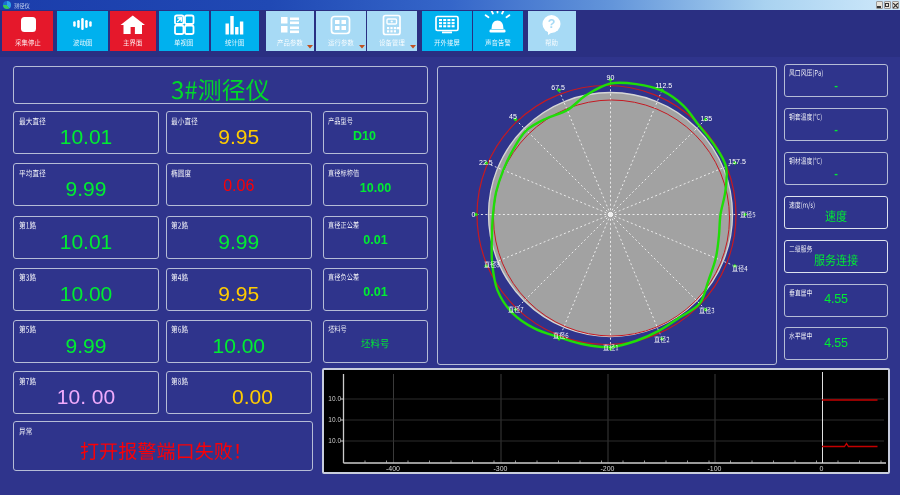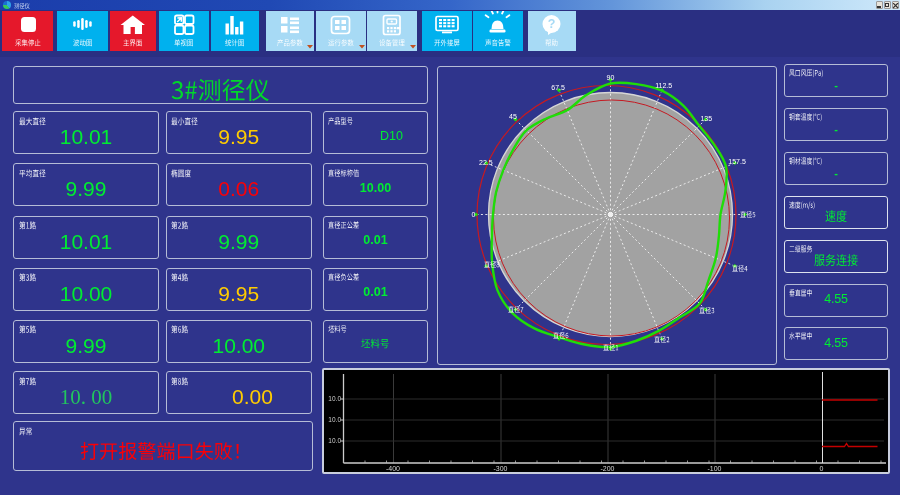--- a/index.html
+++ b/index.html
@@ -209,21 +209,21 @@
         <path fill="#ffffff" d="M1.5 -5.4C1.8 -4.8 2.2 -3.9 2.3 -3.4L2.9 -3.6C2.8 -4.1 2.4 -5.0 2.1 -5.6ZM6.5 -5.6C6.3 -5.0 5.9 -4.1 5.6 -3.6L6.1 -3.4C6.5 -3.9 6.9 -4.7 7.2 -5.4ZM0.4 -3.0V-2.3H3.9V0.7H4.6V-2.3H8.2V-3.0H4.6V-6.0H7.7V-6.6H0.9V-6.0H3.9V-3.0Z M12.8 -4.0C13.3 -3.5 14.0 -2.9 14.3 -2.5L14.7 -3.0C14.4 -3.3 13.7 -3.9 13.2 -4.3ZM12.1 -1.0 12.3 -0.4C13.2 -0.9 14.4 -1.5 15.5 -2.2L15.4 -2.7C14.2 -2.1 12.9 -1.4 12.1 -1.0ZM13.5 -7.2C13.1 -6.1 12.4 -5.0 11.7 -4.3C11.8 -4.2 12.0 -3.9 12.1 -3.8C12.5 -4.2 12.9 -4.7 13.2 -5.2H16.0C15.9 -1.7 15.8 -0.3 15.5 -0.0C15.4 0.1 15.3 0.1 15.1 0.1C14.9 0.1 14.3 0.1 13.7 0.0C13.8 0.2 13.9 0.5 13.9 0.7C14.4 0.7 15.0 0.7 15.3 0.7C15.6 0.6 15.8 0.6 16.0 0.3C16.4 -0.1 16.5 -1.5 16.6 -5.5C16.6 -5.6 16.6 -5.8 16.6 -5.8H13.6C13.8 -6.2 13.9 -6.6 14.1 -7.0ZM8.9 -1.1 9.1 -0.4C10.0 -0.8 11.0 -1.4 12.0 -1.9L11.9 -2.4L10.7 -1.9V-4.5H11.7V-5.2H10.7V-7.1H10.1V-5.2H9.0V-4.5H10.1V-1.6C9.6 -1.4 9.2 -1.2 8.9 -1.1Z M18.8 -5.2V-0.2H17.6V0.4H25.4V-0.2H24.2V-5.2H21.5L21.6 -5.9H25.2V-6.5H21.7L21.8 -7.2L21.1 -7.2L21.1 -6.5H17.8V-5.9H21.0L20.9 -5.2ZM19.5 -3.4H23.6V-2.7H19.5ZM19.5 -3.9V-4.7H23.6V-3.9ZM19.5 -2.2H23.6V-1.5H19.5ZM19.5 -0.2V-1.0H23.6V-0.2Z M28.0 -7.2C27.6 -6.6 26.9 -5.9 26.2 -5.4C26.3 -5.3 26.5 -5.1 26.6 -4.9C27.3 -5.4 28.1 -6.2 28.6 -7.0ZM29.1 -6.8V-6.2H32.4C31.5 -5.0 29.9 -4.1 28.5 -3.6C28.6 -3.5 28.8 -3.3 28.9 -3.1C29.7 -3.4 30.6 -3.8 31.4 -4.4C32.2 -4.0 33.2 -3.5 33.7 -3.1L34.0 -3.7C33.5 -4.0 32.7 -4.4 31.9 -4.8C32.5 -5.3 33.1 -5.9 33.4 -6.5L33.0 -6.8L32.8 -6.8ZM29.1 -2.9V-2.3H31.0V-0.2H28.6V0.4H34.0V-0.2H31.6V-2.3H33.5V-2.9ZM28.2 -5.3C27.7 -4.4 26.9 -3.5 26.1 -3.0C26.2 -2.8 26.4 -2.5 26.5 -2.3C26.8 -2.6 27.1 -2.9 27.4 -3.2V0.7H28.0V-4.0C28.3 -4.3 28.5 -4.7 28.7 -5.1Z"></path>
       </g>
     </svg>
     <div class="num" style="left:13px;top:177px;width:146px;font-family:'Liberation Sans';font-size:21px;color:#00ed32">9.99</div>
     <div class="cell" style="left:165.5px;top:163px;width:146.5px;height:43px"></div>
     <svg class="t" style="left:171.0px;top:167.9px" width="20.1" height="11.4" viewBox="0 -8.60 20.1 11.4">
       <g transform="scale(0.78 1)">
         <path fill="#ffffff" d="M1.4 -7.2V-5.4H0.4V-4.8H1.3C1.1 -3.7 0.7 -2.3 0.2 -1.6C0.3 -1.5 0.5 -1.2 0.6 -1.0C0.9 -1.5 1.2 -2.4 1.4 -3.3V0.7H2.0V-3.6C2.2 -3.1 2.4 -2.6 2.5 -2.4L2.9 -2.9C2.8 -3.1 2.1 -4.1 2.0 -4.4V-4.8H2.8V-5.4H2.0V-7.2ZM3.0 -6.9V0.7H3.6V-6.3H4.3C4.2 -5.7 4.0 -4.9 3.8 -4.3C4.3 -3.6 4.4 -3.0 4.4 -2.5C4.4 -2.3 4.4 -2.0 4.3 -1.9C4.2 -1.9 4.1 -1.8 4.0 -1.8C3.9 -1.8 3.8 -1.8 3.6 -1.9C3.7 -1.7 3.7 -1.5 3.7 -1.4C3.9 -1.4 4.1 -1.4 4.2 -1.4C4.4 -1.4 4.5 -1.4 4.6 -1.5C4.8 -1.7 4.9 -2.0 4.9 -2.5C4.9 -3.0 4.8 -3.6 4.3 -4.4C4.5 -5.1 4.8 -6.0 5.0 -6.7L4.6 -6.9L4.5 -6.9ZM6.2 -7.2C6.1 -6.8 6.0 -6.4 5.9 -6.0H5.0V-5.5H5.7C5.5 -4.8 5.2 -4.2 4.7 -3.7C4.9 -3.6 5.0 -3.3 5.1 -3.2C5.2 -3.3 5.4 -3.5 5.5 -3.7V0.7H6.0V-1.2H7.4V0.1C7.4 0.2 7.4 0.2 7.3 0.2C7.2 0.2 6.9 0.2 6.6 0.2C6.7 0.3 6.8 0.5 6.8 0.7C7.2 0.7 7.5 0.7 7.7 0.6C7.8 0.5 7.9 0.3 7.9 0.1V-4.5H5.9C6.1 -4.8 6.2 -5.1 6.3 -5.5H8.1V-6.0H6.5C6.6 -6.4 6.7 -6.7 6.8 -7.1ZM7.4 -2.6V-1.8H6.0V-2.6ZM7.4 -3.1H6.0V-4.0H7.4Z M11.5 -5.4H14.2V-4.8H11.5ZM10.9 -5.9V-4.3H14.9V-5.9ZM12.6 -3.0V-2.5C12.6 -2.0 12.5 -1.3 10.2 -0.9C10.3 -0.8 10.4 -0.5 10.5 -0.4C12.9 -1.0 13.2 -1.8 13.2 -2.5V-3.0ZM13.1 -1.4C13.8 -1.1 14.7 -0.6 15.1 -0.4L15.4 -0.8C14.9 -1.1 14.0 -1.5 13.3 -1.8ZM10.7 -3.8V-1.6H11.3V-3.3H14.5V-1.6H15.1V-3.8ZM9.3 -6.9V0.7H9.9V0.4H15.9V0.7H16.5V-6.9ZM9.9 -0.2V-6.3H15.9V-0.2Z M20.5 -5.5V-4.8H19.1V-4.3H20.5V-2.8H23.9V-4.3H25.3V-4.8H23.9V-5.5H23.2V-4.8H21.1V-5.5ZM23.2 -4.3V-3.3H21.1V-4.3ZM23.7 -1.7C23.3 -1.3 22.8 -0.9 22.2 -0.7C21.6 -1.0 21.1 -1.3 20.7 -1.7ZM19.3 -2.3V-1.7H20.4L20.1 -1.6C20.4 -1.1 20.9 -0.7 21.5 -0.4C20.7 -0.1 19.8 0.0 18.9 0.1C18.9 0.2 19.1 0.5 19.1 0.6C20.2 0.5 21.2 0.3 22.2 -0.1C23.0 0.3 24.0 0.6 25.1 0.7C25.2 0.5 25.3 0.3 25.5 0.1C24.5 0.0 23.6 -0.1 22.9 -0.4C23.6 -0.8 24.3 -1.4 24.7 -2.1L24.3 -2.3L24.1 -2.3ZM21.3 -7.1C21.4 -6.9 21.5 -6.6 21.6 -6.4H18.3V-4.0C18.3 -2.7 18.2 -0.9 17.5 0.4C17.7 0.4 18.0 0.6 18.1 0.7C18.8 -0.7 18.9 -2.7 18.9 -4.0V-5.8H25.4V-6.4H22.3C22.2 -6.6 22.1 -7.0 21.9 -7.3Z"></path>
       </g>
     </svg>
-    <div class="num" style="left:165.5px;top:177px;width:146.5px;font-family:'Liberation Sans';font-size:21px;color:#fb0006">0.06</div>
+    <div class="num" style="left:165.5px;top:177px;width:146.5px;font-family:'Liberation Sans';font-size:16px;color:#fb0006">0.06</div>
     <div class="cell" style="left:13px;top:215.5px;width:146px;height:43px"></div>
     <svg class="t" style="left:18.5px;top:220.4px" width="17.1" height="11.4" viewBox="0 -8.60 17.1 11.4">
       <g transform="scale(0.78 1)">
         <path fill="#ffffff" d="M1.4 -3.4C1.4 -2.8 1.2 -2.1 1.1 -1.5H3.4C2.7 -0.8 1.6 -0.1 0.6 0.2C0.7 0.3 0.9 0.5 1.0 0.7C2.0 0.3 3.2 -0.4 3.9 -1.3V0.7H4.6V-1.5H7.1C7.0 -0.8 6.9 -0.4 6.8 -0.3C6.7 -0.2 6.6 -0.2 6.5 -0.2C6.3 -0.2 5.9 -0.2 5.5 -0.3C5.6 -0.1 5.6 0.1 5.7 0.3C6.1 0.3 6.5 0.3 6.7 0.3C7.0 0.3 7.1 0.2 7.3 0.1C7.5 -0.1 7.6 -0.6 7.7 -1.8C7.7 -1.9 7.8 -2.1 7.8 -2.1H4.6V-2.9H7.5V-4.8H1.1V-4.2H3.9V-3.4ZM2.0 -2.9H3.9V-2.1H1.9ZM4.6 -4.2H6.8V-3.4H4.6ZM1.8 -7.3C1.5 -6.4 1.0 -5.7 0.4 -5.1C0.6 -5.1 0.8 -4.9 0.9 -4.8C1.3 -5.1 1.6 -5.5 1.9 -6.0H2.3C2.5 -5.6 2.7 -5.2 2.8 -4.9L3.3 -5.2C3.3 -5.4 3.1 -5.7 3.0 -6.0H4.4V-6.5H2.1C2.2 -6.7 2.3 -6.9 2.4 -7.1ZM5.1 -7.3C4.9 -6.5 4.5 -5.7 4.0 -5.2C4.2 -5.1 4.4 -5.0 4.6 -4.9C4.8 -5.2 5.1 -5.6 5.3 -6.0H5.9C6.2 -5.7 6.4 -5.2 6.6 -4.9L7.1 -5.2C7.0 -5.4 6.8 -5.7 6.6 -6.0H8.1V-6.5H5.5C5.6 -6.7 5.7 -6.9 5.8 -7.1Z M9.4 0.0H12.8V-0.7H11.5V-6.3H10.9C10.6 -6.1 10.2 -6.0 9.6 -5.9V-5.4H10.8V-0.7H9.4Z M14.7 -6.3H16.3V-4.8H14.7ZM13.7 -0.4 13.8 0.3C14.7 0.1 16.0 -0.2 17.1 -0.6L17.1 -1.1L15.9 -0.9V-2.4H16.9C17.0 -2.3 17.1 -2.1 17.2 -2.0C17.3 -2.0 17.5 -2.1 17.7 -2.2V0.7H18.3V0.4H20.5V0.6H21.1V-2.2L21.3 -2.1C21.4 -2.2 21.6 -2.5 21.7 -2.6C21.0 -2.9 20.3 -3.4 19.8 -3.9C20.3 -4.5 20.8 -5.3 21.0 -6.2L20.6 -6.4L20.5 -6.3H18.8C18.9 -6.6 19.0 -6.8 19.1 -7.1L18.5 -7.2C18.2 -6.2 17.6 -5.2 16.9 -4.6V-6.9H14.1V-4.2H15.4V-0.7L14.7 -0.6V-3.4H14.1V-0.4ZM18.3 -0.2V-1.9H20.5V-0.2ZM20.2 -5.8C20.0 -5.2 19.7 -4.8 19.4 -4.3C19.0 -4.8 18.7 -5.2 18.5 -5.6L18.6 -5.8ZM18.1 -2.4C18.5 -2.7 19.0 -3.1 19.4 -3.5C19.7 -3.1 20.2 -2.7 20.6 -2.4ZM19.0 -3.9C18.4 -3.3 17.7 -2.9 17.0 -2.6V-3.0H15.9V-4.2H16.9V-4.5C17.1 -4.4 17.3 -4.2 17.4 -4.1C17.7 -4.4 17.9 -4.7 18.2 -5.1C18.4 -4.7 18.6 -4.3 19.0 -3.9Z"></path>
       </g>
     </svg>
     <div class="num" style="left:13px;top:229.5px;width:146px;font-family:'Liberation Sans';font-size:21px;color:#00ed32">10.01</div>
     <div class="cell" style="left:165.5px;top:215.5px;width:146.5px;height:43px"></div>
     <svg class="t" style="left:171.0px;top:220.4px" width="17.1" height="11.4" viewBox="0 -8.60 17.1 11.4">
       <g transform="scale(0.78 1)">
@@ -258,35 +258,35 @@
         <path fill="#ffffff" d="M1.4 -3.4C1.4 -2.8 1.2 -2.1 1.1 -1.5H3.4C2.7 -0.8 1.6 -0.1 0.6 0.2C0.7 0.3 0.9 0.5 1.0 0.7C2.0 0.3 3.2 -0.4 3.9 -1.3V0.7H4.6V-1.5H7.1C7.0 -0.8 6.9 -0.4 6.8 -0.3C6.7 -0.2 6.6 -0.2 6.5 -0.2C6.3 -0.2 5.9 -0.2 5.5 -0.3C5.6 -0.1 5.6 0.1 5.7 0.3C6.1 0.3 6.5 0.3 6.7 0.3C7.0 0.3 7.1 0.2 7.3 0.1C7.5 -0.1 7.6 -0.6 7.7 -1.8C7.7 -1.9 7.8 -2.1 7.8 -2.1H4.6V-2.9H7.5V-4.8H1.1V-4.2H3.9V-3.4ZM2.0 -2.9H3.9V-2.1H1.9ZM4.6 -4.2H6.8V-3.4H4.6ZM1.8 -7.3C1.5 -6.4 1.0 -5.7 0.4 -5.1C0.6 -5.1 0.8 -4.9 0.9 -4.8C1.3 -5.1 1.6 -5.5 1.9 -6.0H2.3C2.5 -5.6 2.7 -5.2 2.8 -4.9L3.3 -5.2C3.3 -5.4 3.1 -5.7 3.0 -6.0H4.4V-6.5H2.1C2.2 -6.7 2.3 -6.9 2.4 -7.1ZM5.1 -7.3C4.9 -6.5 4.5 -5.7 4.0 -5.2C4.2 -5.1 4.4 -5.0 4.6 -4.9C4.8 -5.2 5.1 -5.6 5.3 -6.0H5.9C6.2 -5.7 6.4 -5.2 6.6 -4.9L7.1 -5.2C7.0 -5.4 6.8 -5.7 6.6 -6.0H8.1V-6.5H5.5C5.6 -6.7 5.7 -6.9 5.8 -7.1Z M11.2 0.1C12.2 0.1 13.0 -0.7 13.0 -1.9C13.0 -3.3 12.3 -3.9 11.2 -3.9C10.8 -3.9 10.2 -3.6 9.8 -3.2C9.9 -5.1 10.6 -5.8 11.4 -5.8C11.8 -5.8 12.2 -5.6 12.4 -5.3L12.9 -5.8C12.5 -6.1 12.1 -6.4 11.4 -6.4C10.2 -6.4 9.1 -5.5 9.1 -3.0C9.1 -0.9 10.0 0.1 11.2 0.1ZM9.8 -2.5C10.3 -3.1 10.7 -3.3 11.1 -3.3C11.9 -3.3 12.3 -2.8 12.3 -1.9C12.3 -1.1 11.8 -0.5 11.2 -0.5C10.4 -0.5 9.9 -1.2 9.8 -2.5Z M14.7 -6.3H16.3V-4.8H14.7ZM13.7 -0.4 13.8 0.3C14.7 0.1 16.0 -0.2 17.1 -0.6L17.1 -1.1L15.9 -0.9V-2.4H16.9C17.0 -2.3 17.1 -2.1 17.2 -2.0C17.3 -2.0 17.5 -2.1 17.7 -2.2V0.7H18.3V0.4H20.5V0.6H21.1V-2.2L21.3 -2.1C21.4 -2.2 21.6 -2.5 21.7 -2.6C21.0 -2.9 20.3 -3.4 19.8 -3.9C20.3 -4.5 20.8 -5.3 21.0 -6.2L20.6 -6.4L20.5 -6.3H18.8C18.9 -6.6 19.0 -6.8 19.1 -7.1L18.5 -7.2C18.2 -6.2 17.6 -5.2 16.9 -4.6V-6.9H14.1V-4.2H15.4V-0.7L14.7 -0.6V-3.4H14.1V-0.4ZM18.3 -0.2V-1.9H20.5V-0.2ZM20.2 -5.8C20.0 -5.2 19.7 -4.8 19.4 -4.3C19.0 -4.8 18.7 -5.2 18.5 -5.6L18.6 -5.8ZM18.1 -2.4C18.5 -2.7 19.0 -3.1 19.4 -3.5C19.7 -3.1 20.2 -2.7 20.6 -2.4ZM19.0 -3.9C18.4 -3.3 17.7 -2.9 17.0 -2.6V-3.0H15.9V-4.2H16.9V-4.5C17.1 -4.4 17.3 -4.2 17.4 -4.1C17.7 -4.4 17.9 -4.7 18.2 -5.1C18.4 -4.7 18.6 -4.3 19.0 -3.9Z"></path>
       </g>
     </svg>
     <div class="num" style="left:165.5px;top:333.5px;width:146.5px;font-family:'Liberation Sans';font-size:21px;color:#00ed32">10.00</div>
     <div class="cell" style="left:13px;top:371px;width:146px;height:43px"></div>
     <svg class="t" style="left:18.5px;top:375.9px" width="17.1" height="11.4" viewBox="0 -8.60 17.1 11.4">
       <g transform="scale(0.78 1)">
         <path fill="#ffffff" d="M1.4 -3.4C1.4 -2.8 1.2 -2.1 1.1 -1.5H3.4C2.7 -0.8 1.6 -0.1 0.6 0.2C0.7 0.3 0.9 0.5 1.0 0.7C2.0 0.3 3.2 -0.4 3.9 -1.3V0.7H4.6V-1.5H7.1C7.0 -0.8 6.9 -0.4 6.8 -0.3C6.7 -0.2 6.6 -0.2 6.5 -0.2C6.3 -0.2 5.9 -0.2 5.5 -0.3C5.6 -0.1 5.6 0.1 5.7 0.3C6.1 0.3 6.5 0.3 6.7 0.3C7.0 0.3 7.1 0.2 7.3 0.1C7.5 -0.1 7.6 -0.6 7.7 -1.8C7.7 -1.9 7.8 -2.1 7.8 -2.1H4.6V-2.9H7.5V-4.8H1.1V-4.2H3.9V-3.4ZM2.0 -2.9H3.9V-2.1H1.9ZM4.6 -4.2H6.8V-3.4H4.6ZM1.8 -7.3C1.5 -6.4 1.0 -5.7 0.4 -5.1C0.6 -5.1 0.8 -4.9 0.9 -4.8C1.3 -5.1 1.6 -5.5 1.9 -6.0H2.3C2.5 -5.6 2.7 -5.2 2.8 -4.9L3.3 -5.2C3.3 -5.4 3.1 -5.7 3.0 -6.0H4.4V-6.5H2.1C2.2 -6.7 2.3 -6.9 2.4 -7.1ZM5.1 -7.3C4.9 -6.5 4.5 -5.7 4.0 -5.2C4.2 -5.1 4.4 -5.0 4.6 -4.9C4.8 -5.2 5.1 -5.6 5.3 -6.0H5.9C6.2 -5.7 6.4 -5.2 6.6 -4.9L7.1 -5.2C7.0 -5.4 6.8 -5.7 6.6 -6.0H8.1V-6.5H5.5C5.6 -6.7 5.7 -6.9 5.8 -7.1Z M10.3 0.0H11.1C11.2 -2.5 11.5 -3.9 13.0 -5.8V-6.3H9.0V-5.6H12.1C10.8 -3.9 10.4 -2.4 10.3 0.0Z M14.7 -6.3H16.3V-4.8H14.7ZM13.7 -0.4 13.8 0.3C14.7 0.1 16.0 -0.2 17.1 -0.6L17.1 -1.1L15.9 -0.9V-2.4H16.9C17.0 -2.3 17.1 -2.1 17.2 -2.0C17.3 -2.0 17.5 -2.1 17.7 -2.2V0.7H18.3V0.4H20.5V0.6H21.1V-2.2L21.3 -2.1C21.4 -2.2 21.6 -2.5 21.7 -2.6C21.0 -2.9 20.3 -3.4 19.8 -3.9C20.3 -4.5 20.8 -5.3 21.0 -6.2L20.6 -6.4L20.5 -6.3H18.8C18.9 -6.6 19.0 -6.8 19.1 -7.1L18.5 -7.2C18.2 -6.2 17.6 -5.2 16.9 -4.6V-6.9H14.1V-4.2H15.4V-0.7L14.7 -0.6V-3.4H14.1V-0.4ZM18.3 -0.2V-1.9H20.5V-0.2ZM20.2 -5.8C20.0 -5.2 19.7 -4.8 19.4 -4.3C19.0 -4.8 18.7 -5.2 18.5 -5.6L18.6 -5.8ZM18.1 -2.4C18.5 -2.7 19.0 -3.1 19.4 -3.5C19.7 -3.1 20.2 -2.7 20.6 -2.4ZM19.0 -3.9C18.4 -3.3 17.7 -2.9 17.0 -2.6V-3.0H15.9V-4.2H16.9V-4.5C17.1 -4.4 17.3 -4.2 17.4 -4.1C17.7 -4.4 17.9 -4.7 18.2 -5.1C18.4 -4.7 18.6 -4.3 19.0 -3.9Z"></path>
       </g>
     </svg>
-    <div class="num" style="left:13px;top:385px;width:146px;font-family:Liberation Serif, serif;font-size:21px;color:#22c55e">10. 00</div>
+    <div class="num" style="left:13px;top:385px;width:146px;font-family:Liberation Sans, sans-serif;font-size:21px;color:#f0abfc">10. 00</div>
     <div class="cell" style="left:165.5px;top:371px;width:146.5px;height:43px"></div>
     <svg class="t" style="left:171.0px;top:375.9px" width="17.1" height="11.4" viewBox="0 -8.60 17.1 11.4">
       <g transform="scale(0.78 1)">
         <path fill="#ffffff" d="M1.4 -3.4C1.4 -2.8 1.2 -2.1 1.1 -1.5H3.4C2.7 -0.8 1.6 -0.1 0.6 0.2C0.7 0.3 0.9 0.5 1.0 0.7C2.0 0.3 3.2 -0.4 3.9 -1.3V0.7H4.6V-1.5H7.1C7.0 -0.8 6.9 -0.4 6.8 -0.3C6.7 -0.2 6.6 -0.2 6.5 -0.2C6.3 -0.2 5.9 -0.2 5.5 -0.3C5.6 -0.1 5.6 0.1 5.7 0.3C6.1 0.3 6.5 0.3 6.7 0.3C7.0 0.3 7.1 0.2 7.3 0.1C7.5 -0.1 7.6 -0.6 7.7 -1.8C7.7 -1.9 7.8 -2.1 7.8 -2.1H4.6V-2.9H7.5V-4.8H1.1V-4.2H3.9V-3.4ZM2.0 -2.9H3.9V-2.1H1.9ZM4.6 -4.2H6.8V-3.4H4.6ZM1.8 -7.3C1.5 -6.4 1.0 -5.7 0.4 -5.1C0.6 -5.1 0.8 -4.9 0.9 -4.8C1.3 -5.1 1.6 -5.5 1.9 -6.0H2.3C2.5 -5.6 2.7 -5.2 2.8 -4.9L3.3 -5.2C3.3 -5.4 3.1 -5.7 3.0 -6.0H4.4V-6.5H2.1C2.2 -6.7 2.3 -6.9 2.4 -7.1ZM5.1 -7.3C4.9 -6.5 4.5 -5.7 4.0 -5.2C4.2 -5.1 4.4 -5.0 4.6 -4.9C4.8 -5.2 5.1 -5.6 5.3 -6.0H5.9C6.2 -5.7 6.4 -5.2 6.6 -4.9L7.1 -5.2C7.0 -5.4 6.8 -5.7 6.6 -6.0H8.1V-6.5H5.5C5.6 -6.7 5.7 -6.9 5.8 -7.1Z M11.0 0.1C12.2 0.1 13.0 -0.6 13.0 -1.5C13.0 -2.4 12.5 -2.9 11.9 -3.2V-3.2C12.3 -3.5 12.8 -4.1 12.8 -4.7C12.8 -5.7 12.1 -6.4 11.0 -6.4C10.0 -6.4 9.3 -5.8 9.3 -4.8C9.3 -4.1 9.7 -3.7 10.1 -3.3V-3.3C9.6 -3.0 9.0 -2.4 9.0 -1.6C9.0 -0.6 9.8 0.1 11.0 0.1ZM11.4 -3.4C10.7 -3.7 10.0 -4.1 10.0 -4.8C10.0 -5.4 10.4 -5.8 11.0 -5.8C11.7 -5.8 12.1 -5.3 12.1 -4.7C12.1 -4.2 11.9 -3.8 11.4 -3.4ZM11.0 -0.5C10.3 -0.5 9.7 -1.0 9.7 -1.6C9.7 -2.2 10.1 -2.7 10.6 -3.1C11.5 -2.7 12.2 -2.4 12.2 -1.5C12.2 -0.9 11.7 -0.5 11.0 -0.5Z M14.7 -6.3H16.3V-4.8H14.7ZM13.7 -0.4 13.8 0.3C14.7 0.1 16.0 -0.2 17.1 -0.6L17.1 -1.1L15.9 -0.9V-2.4H16.9C17.0 -2.3 17.1 -2.1 17.2 -2.0C17.3 -2.0 17.5 -2.1 17.7 -2.2V0.7H18.3V0.4H20.5V0.6H21.1V-2.2L21.3 -2.1C21.4 -2.2 21.6 -2.5 21.7 -2.6C21.0 -2.9 20.3 -3.4 19.8 -3.9C20.3 -4.5 20.8 -5.3 21.0 -6.2L20.6 -6.4L20.5 -6.3H18.8C18.9 -6.6 19.0 -6.8 19.1 -7.1L18.5 -7.2C18.2 -6.2 17.6 -5.2 16.9 -4.6V-6.9H14.1V-4.2H15.4V-0.7L14.7 -0.6V-3.4H14.1V-0.4ZM18.3 -0.2V-1.9H20.5V-0.2ZM20.2 -5.8C20.0 -5.2 19.7 -4.8 19.4 -4.3C19.0 -4.8 18.7 -5.2 18.5 -5.6L18.6 -5.8ZM18.1 -2.4C18.5 -2.7 19.0 -3.1 19.4 -3.5C19.7 -3.1 20.2 -2.7 20.6 -2.4ZM19.0 -3.9C18.4 -3.3 17.7 -2.9 17.0 -2.6V-3.0H15.9V-4.2H16.9V-4.5C17.1 -4.4 17.3 -4.2 17.4 -4.1C17.7 -4.4 17.9 -4.7 18.2 -5.1C18.4 -4.7 18.6 -4.3 19.0 -3.9Z"></path>
       </g>
     </svg>
     <div class="num" style="left:165.5px;top:385px;width:174px;font-family:'Liberation Sans';font-size:21px;color:#ffcc00">0.00</div>
     <div class="cell" style="left:323px;top:111px;width:105px;height:43px"></div>
     <svg class="t" style="left:328.0px;top:115.5px" width="25.0" height="10.6" viewBox="0 -8.00 25.0 10.6">
       <g transform="scale(0.78 1)">
         <path fill="#ffffff" d="M2.1 -4.9C2.4 -4.5 2.7 -4.0 2.8 -3.7L3.3 -4.0C3.2 -4.3 2.9 -4.8 2.6 -5.1ZM5.5 -5.1C5.4 -4.7 5.1 -4.1 4.9 -3.7H1.0V-2.6C1.0 -1.8 0.9 -0.6 0.3 0.3C0.4 0.4 0.7 0.6 0.8 0.7C1.5 -0.2 1.6 -1.6 1.6 -2.6V-3.1H7.4V-3.7H5.5C5.7 -4.0 5.9 -4.5 6.2 -4.8ZM3.4 -6.6C3.6 -6.3 3.8 -6.0 3.9 -5.8H0.9V-5.2H7.2V-5.8H4.6L4.6 -5.8C4.5 -6.0 4.2 -6.4 4.0 -6.7Z M10.4 -5.8H13.6V-4.3H10.4ZM9.8 -6.4V-3.7H14.2V-6.4ZM8.7 -2.9V0.6H9.2V0.2H10.9V0.6H11.5V-2.9ZM9.2 -0.4V-2.3H10.9V-0.4ZM12.4 -2.9V0.6H13.0V0.2H14.8V0.6H15.4V-2.9ZM13.0 -0.4V-2.3H14.8V-0.4Z M21.1 -6.3V-3.6H21.6V-6.3ZM22.6 -6.7V-3.1C22.6 -3.0 22.5 -3.0 22.4 -3.0C22.3 -2.9 21.9 -2.9 21.4 -3.0C21.5 -2.8 21.6 -2.6 21.6 -2.4C22.2 -2.4 22.6 -2.4 22.8 -2.5C23.1 -2.6 23.1 -2.8 23.1 -3.1V-6.7ZM19.1 -5.9V-4.8H18.1V-4.8V-5.9ZM16.5 -4.8V-4.2H17.5C17.4 -3.7 17.2 -3.1 16.5 -2.7C16.6 -2.6 16.8 -2.4 16.9 -2.3C17.7 -2.8 18.0 -3.5 18.1 -4.2H19.1V-2.5H19.7V-4.2H20.6V-4.8H19.7V-5.9H20.4V-6.4H16.8V-5.9H17.6V-4.8V-4.8ZM19.7 -2.7V-1.8H17.2V-1.2H19.7V-0.2H16.4V0.4H23.6V-0.2H20.4V-1.2H22.8V-1.8H20.4V-2.7Z M26.1 -5.9H29.9V-4.8H26.1ZM25.5 -6.4V-4.2H30.5V-6.4ZM24.5 -3.5V-3.0H26.2C26.0 -2.5 25.8 -1.9 25.6 -1.5H29.8C29.7 -0.6 29.5 -0.2 29.3 0.0C29.2 0.1 29.1 0.1 28.9 0.1C28.7 0.1 28.1 0.1 27.6 0.0C27.7 0.2 27.7 0.4 27.8 0.6C28.3 0.6 28.8 0.6 29.1 0.6C29.4 0.6 29.6 0.6 29.8 0.4C30.1 0.1 30.3 -0.5 30.5 -1.8C30.5 -1.9 30.5 -2.1 30.5 -2.1H26.5L26.8 -3.0H31.5V-3.5Z"></path>
       </g>
     </svg>
-    <div class="num" style="left:339px;top:128.5px;width:105px;font-size:12.5px;font-weight:normal;color:#00ed32">D10</div>
+    <div class="num" style="left:312px;top:128.5px;width:105px;font-size:12.5px;font-weight:bold;color:#00ed32">D10</div>
     <div class="cell" style="left:323px;top:163px;width:105px;height:43px"></div>
     <svg class="t" style="left:328.0px;top:167.5px" width="31.2" height="10.6" viewBox="0 -8.00 31.2 10.6">
       <g transform="scale(0.78 1)">
         <path fill="#ffffff" d="M1.5 -4.8V-0.2H0.4V0.3H7.6V-0.2H6.5V-4.8H4.0L4.1 -5.5H7.4V-6.0H4.2L4.3 -6.7L3.7 -6.7L3.6 -6.0H0.6V-5.5H3.5L3.4 -4.8ZM2.1 -3.2H5.9V-2.6H2.1ZM2.1 -3.7V-4.3H5.9V-3.7ZM2.1 -2.1H5.9V-1.4H2.1ZM2.1 -0.2V-0.9H5.9V-0.2Z M10.1 -6.7C9.7 -6.1 9.0 -5.5 8.4 -5.1C8.5 -4.9 8.6 -4.7 8.7 -4.6C9.4 -5.0 10.2 -5.8 10.6 -6.5ZM11.1 -6.3V-5.7H14.1C13.3 -4.7 11.8 -3.8 10.5 -3.4C10.6 -3.2 10.8 -3.0 10.9 -2.9C11.6 -3.2 12.4 -3.6 13.2 -4.1C13.9 -3.7 14.8 -3.2 15.3 -2.9L15.7 -3.4C15.2 -3.7 14.4 -4.1 13.7 -4.4C14.2 -4.9 14.8 -5.4 15.1 -6.1L14.7 -6.3L14.6 -6.3ZM11.1 -2.7V-2.1H12.8V-0.1H10.6V0.4H15.6V-0.1H13.4V-2.1H15.2V-2.7ZM10.2 -4.9C9.7 -4.1 9.0 -3.3 8.3 -2.8C8.4 -2.6 8.6 -2.3 8.6 -2.2C8.9 -2.4 9.2 -2.7 9.4 -3.0V0.6H10.1V-3.7C10.3 -4.0 10.5 -4.4 10.7 -4.7Z M19.7 -6.1V-5.5H23.2V-6.1ZM22.2 -2.6C22.6 -1.8 23.0 -0.8 23.1 -0.1L23.7 -0.3C23.5 -1.0 23.1 -2.0 22.7 -2.8ZM19.9 -2.7C19.7 -1.9 19.4 -1.0 18.9 -0.5C19.0 -0.4 19.3 -0.2 19.4 -0.1C19.8 -0.8 20.2 -1.7 20.5 -2.6ZM19.4 -4.2V-3.6H21.1V-0.1C21.1 -0.0 21.1 -0.0 20.9 0.0C20.8 0.0 20.5 0.0 20.0 -0.0C20.1 0.2 20.2 0.4 20.2 0.6C20.8 0.6 21.2 0.6 21.4 0.5C21.6 0.4 21.7 0.2 21.7 -0.1V-3.6H23.6V-4.2ZM17.6 -6.7V-5.0H16.4V-4.5H17.5C17.2 -3.5 16.7 -2.3 16.2 -1.7C16.3 -1.6 16.5 -1.3 16.5 -1.2C16.9 -1.7 17.3 -2.5 17.6 -3.4V0.6H18.2V-3.6C18.5 -3.2 18.8 -2.7 18.9 -2.4L19.3 -2.9C19.1 -3.1 18.4 -4.0 18.2 -4.2V-4.5H19.3V-5.0H18.2V-6.7Z M28.1 -3.6C27.9 -2.6 27.6 -1.6 27.1 -1.0C27.3 -0.9 27.5 -0.7 27.6 -0.6C28.1 -1.3 28.4 -2.4 28.7 -3.5ZM30.3 -3.5C30.6 -2.6 30.9 -1.5 31.1 -0.7L31.6 -0.9C31.5 -1.7 31.2 -2.8 30.8 -3.7ZM28.3 -6.7C28.1 -5.7 27.7 -4.7 27.3 -4.0V-4.4H26.2V-5.8C26.6 -5.9 27.0 -6.1 27.3 -6.2L26.9 -6.6C26.3 -6.4 25.3 -6.2 24.5 -6.0C24.6 -5.9 24.6 -5.7 24.7 -5.6C25.0 -5.6 25.3 -5.7 25.7 -5.7V-4.4H24.4V-3.9H25.6C25.3 -2.9 24.8 -1.9 24.3 -1.3C24.4 -1.2 24.5 -1.0 24.6 -0.8C25.0 -1.3 25.4 -2.1 25.7 -2.9V0.6H26.2V-3.0C26.5 -2.6 26.8 -2.2 26.9 -1.9L27.3 -2.4C27.1 -2.6 26.5 -3.3 26.2 -3.6V-3.9H27.2L27.2 -3.8C27.3 -3.7 27.6 -3.6 27.7 -3.5C28.0 -3.9 28.2 -4.5 28.4 -5.1H29.2V-0.1C29.2 0.0 29.2 0.0 29.1 0.0C29.0 0.0 28.6 0.0 28.3 0.0C28.3 0.2 28.4 0.4 28.5 0.6C29.0 0.6 29.3 0.6 29.5 0.5C29.7 0.4 29.8 0.2 29.8 -0.1V-5.1H30.9C30.8 -4.8 30.6 -4.5 30.5 -4.2L31.0 -4.1C31.2 -4.5 31.5 -5.1 31.7 -5.6L31.3 -5.7L31.2 -5.7H28.6C28.7 -6.0 28.8 -6.3 28.8 -6.6Z M36.8 -6.7C36.8 -6.5 36.7 -6.2 36.7 -5.9H34.6V-5.4H36.6C36.5 -5.1 36.5 -4.8 36.4 -4.6H35.1V-0.1H34.3V0.4H39.7V-0.1H39.0V-4.6H37.0C37.0 -4.8 37.1 -5.1 37.2 -5.4H39.4V-5.9H37.3L37.4 -6.7ZM35.6 -0.1V-0.8H38.4V-0.1ZM35.6 -3.0H38.4V-2.3H35.6ZM35.6 -3.5V-4.2H38.4V-3.5ZM35.6 -1.9H38.4V-1.2H35.6ZM34.1 -6.7C33.7 -5.5 33.0 -4.3 32.3 -3.5C32.4 -3.4 32.5 -3.1 32.6 -2.9C32.8 -3.2 33.1 -3.5 33.3 -3.8V0.6H33.8V-4.7C34.2 -5.3 34.4 -5.9 34.7 -6.5Z"></path>
       </g>
     </svg>
     <div class="num" style="left:323px;top:180.5px;width:105px;font-size:12.5px;font-weight:bold;color:#00ed32">10.00</div>
     <div class="cell" style="left:323px;top:215.5px;width:105px;height:43px"></div>
     <svg class="t" style="left:328.0px;top:220.0px" width="31.2" height="10.6" viewBox="0 -8.00 31.2 10.6">
       <g transform="scale(0.78 1)">

